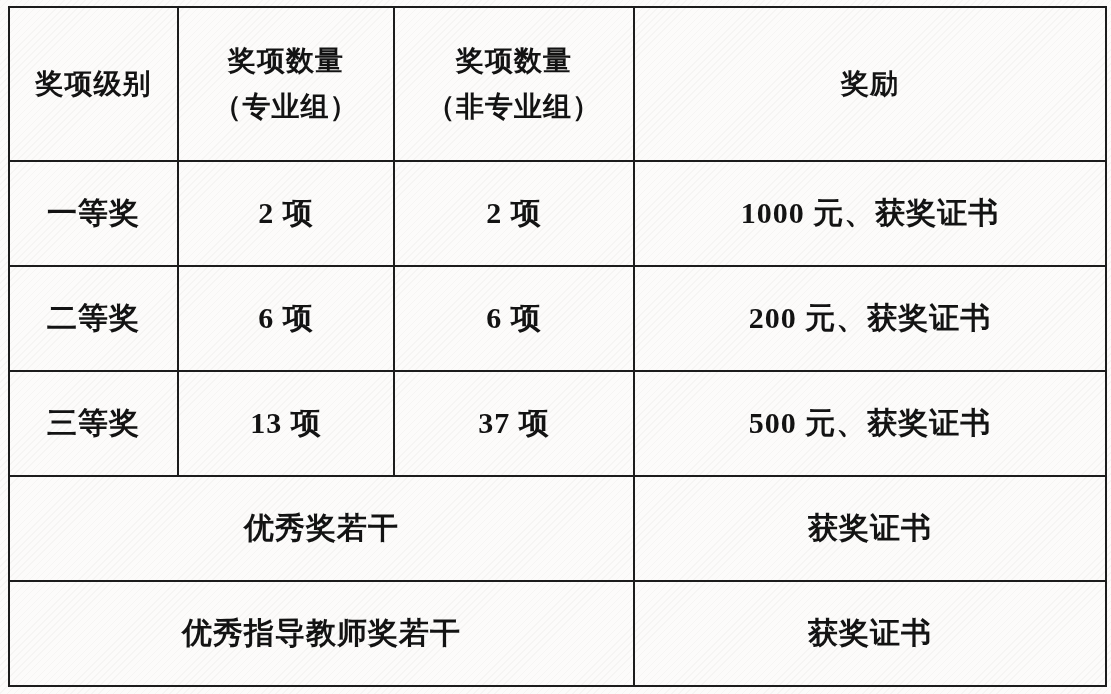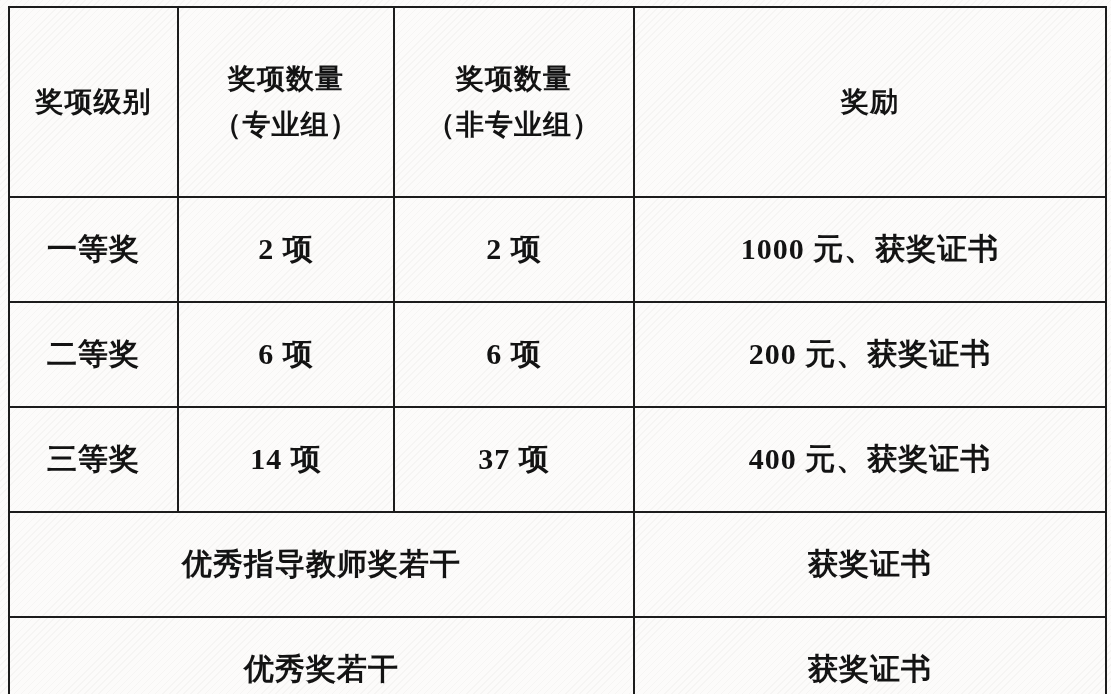--- a/index.html
+++ b/index.html
@@ -37,21 +37,21 @@
   .awards th, .awards td {
     border: 2px solid #1c1c1c;
     text-align: center;
     vertical-align: middle;
     color: #131313;
     font-size: 30px;
     font-weight: bold;
     padding: 0;
     letter-spacing: 1px;
   }
-  .awards tr.header-row { height: 190px; }
+  .awards tr.header-row { height: 154px; }
   .awards tr.data-row   { height: 105px; }
   .awards th {
     font-weight: bold;
     font-size: 28px;
     white-space: pre-line;
     line-height: 1.65;
   }
 </style>
 </head>
 <body>
@@ -82,28 +82,28 @@
 
     <tr class="data-row">
       <td>二等奖</td>
       <td>6 项</td>
       <td>6 项</td>
       <td>200 元、获奖证书</td>
     </tr>
 
     <tr class="data-row">
       <td>三等奖</td>
-      <td>14 项</td>
+      <td>13 项</td>
       <td>37 项</td>
-      <td>400 元、获奖证书</td>
+      <td>500 元、获奖证书</td>
+    </tr>
+
+    <tr class="data-row">
+      <td colspan="3">优秀奖若干</td>
+      <td>获奖证书</td>
     </tr>
 
     <tr class="data-row">
       <td colspan="3">优秀指导教师奖若干</td>
       <td>获奖证书</td>
     </tr>
-
-    <tr class="data-row">
-      <td colspan="3">优秀奖若干</td>
-      <td>获奖证书</td>
-    </tr>
   </tbody>
 </table>
 
 </body></html>

